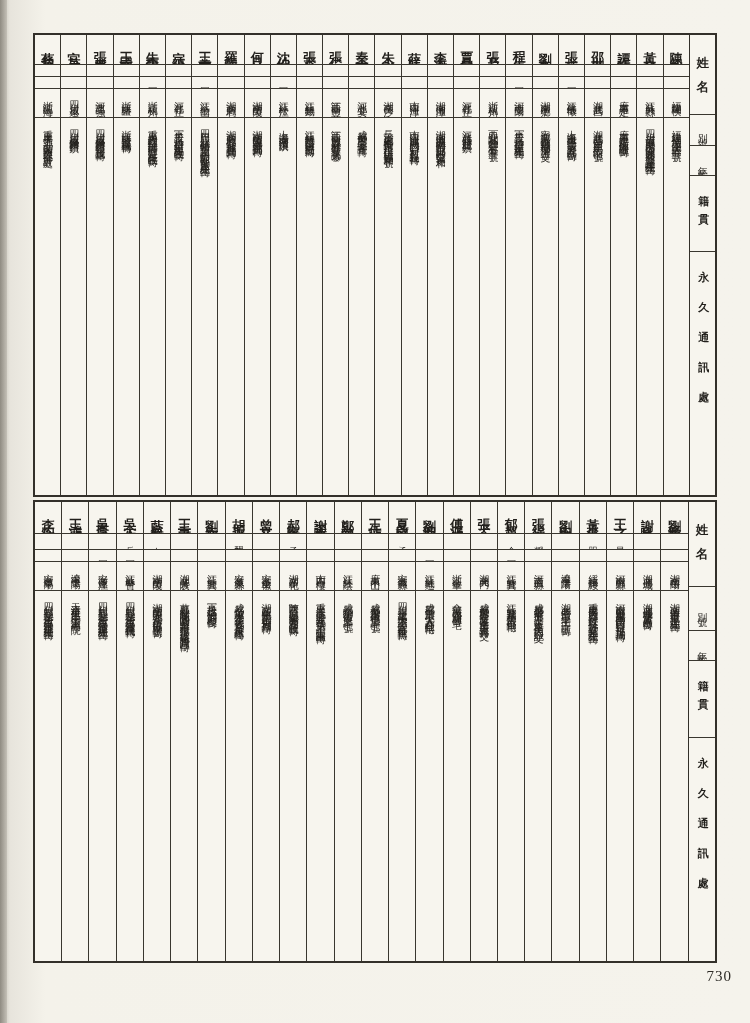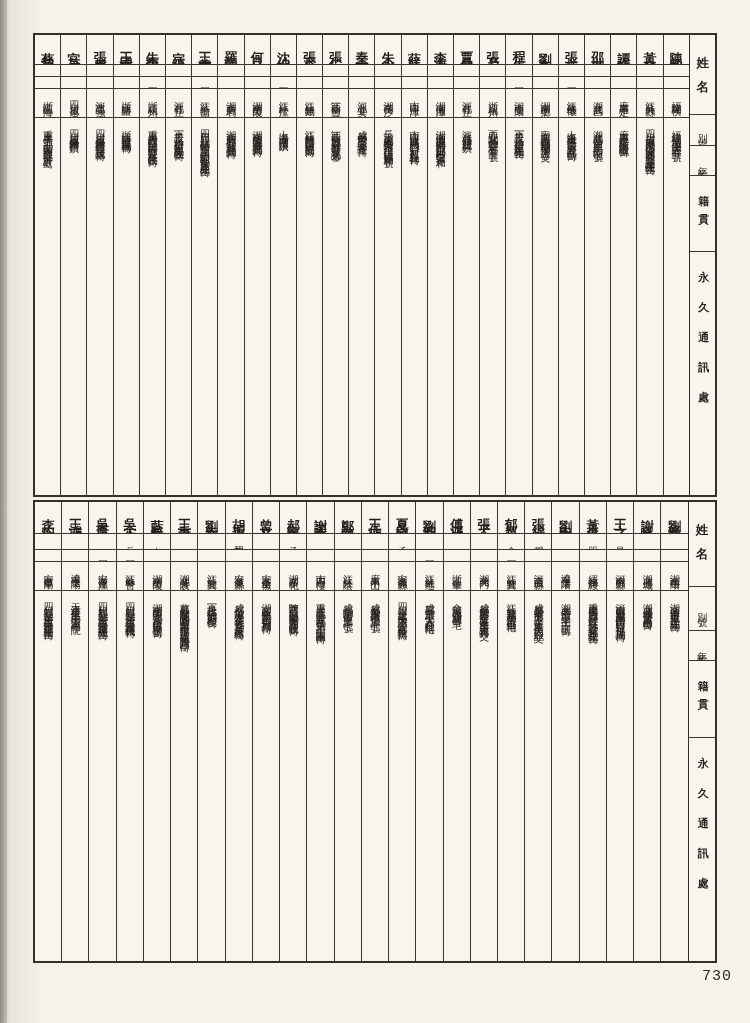--- a/index.html
+++ b/index.html
@@ -54,21 +54,21 @@
   .cell-addr .vtext   { font-size: 10px; letter-spacing: 2px; padding-top: 4px; height: calc(100% - 6px); }
 
   .header-col .cell-name .vtext   { font-size: 12.5px; letter-spacing: 24px; padding-top: 11px; }
   .header-col .cell-hao .vtext    { font-size: 10px; letter-spacing: 4px; }
   .header-col .cell-age .vtext    { font-size: 10px; letter-spacing: 3px; }
   .header-col .cell-native .vtext { font-size: 11px; font-weight: bold; letter-spacing: 18px; padding-top: 10px; }
   .header-col .cell-addr .vtext   { font-size: 11px; font-weight: bold; letter-spacing: 30px; padding-top: 10px; height: auto; }
 
   .page-number {
     position: absolute; right: 18px; top: 968px;
-    font-family: Liberation Mono, monospace;
+    font-family: Liberation Serif, serif;
     font-size: 15px; color: #2c2a25; letter-spacing: 1px;
   }
 </style>
 </head>
 <body>
 
 <div class="scan-edge"></div>
 
 <div class="table" id="top-table">
     <div class="col">

